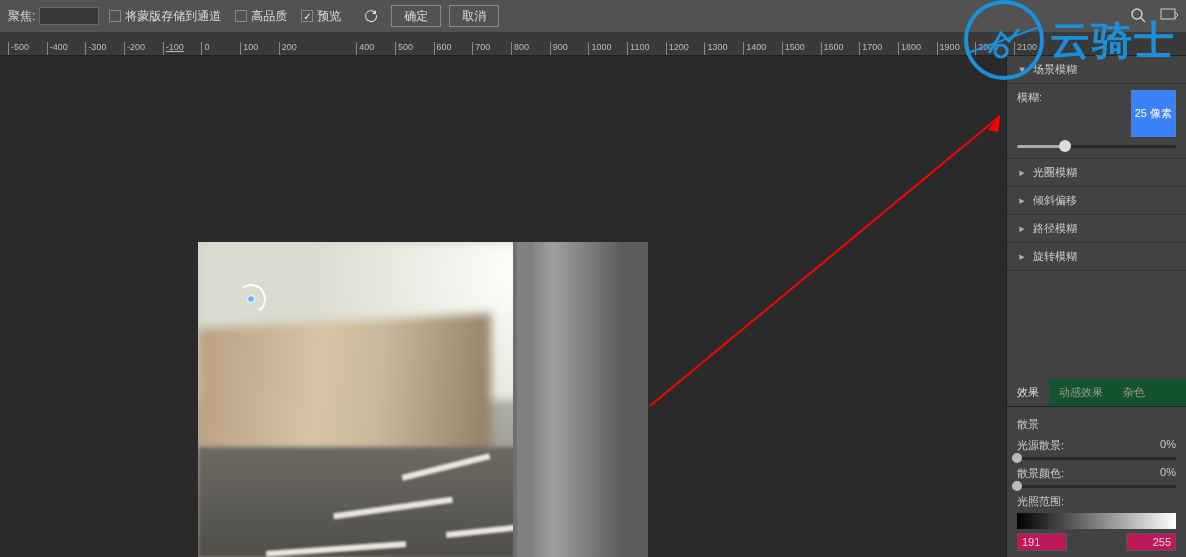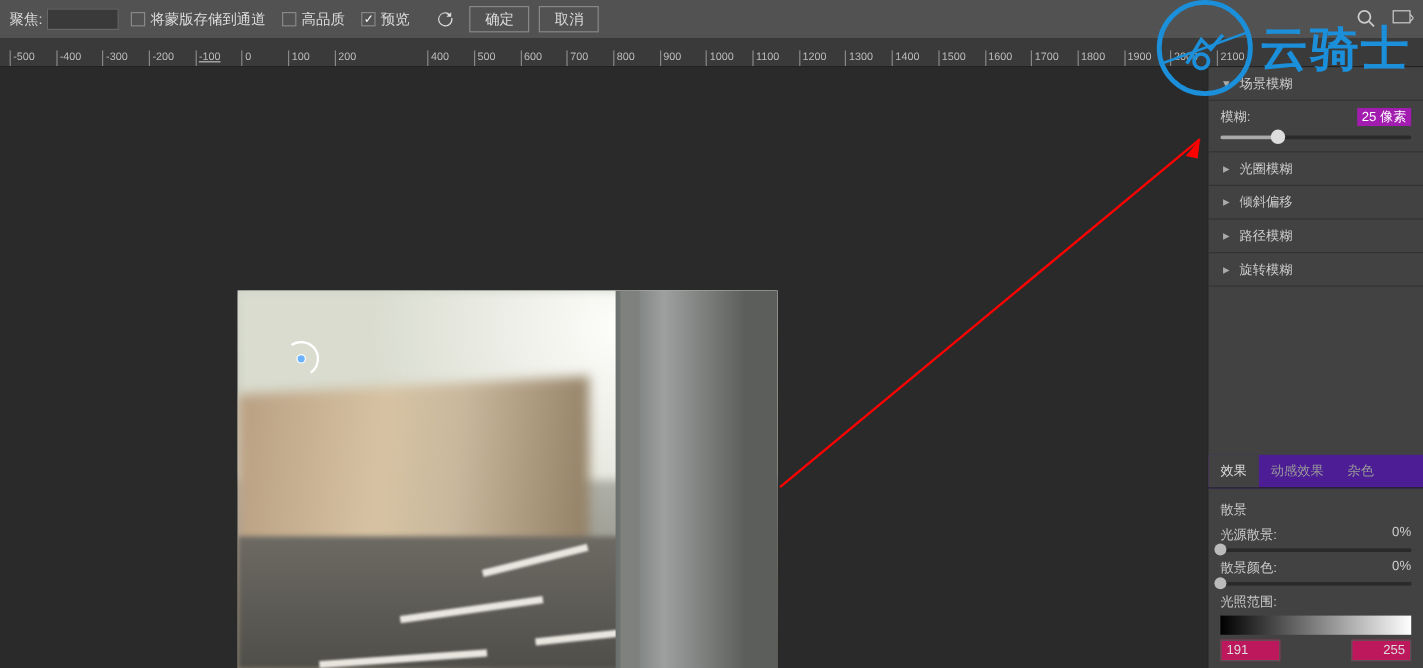--- a/index.html
+++ b/index.html
@@ -35,27 +35,27 @@
   .pin .arc { position:absolute; inset:0; border:2px solid #fff; border-left-color:transparent; border-bottom-color:transparent; border-radius:50%; transform: rotate(10deg);}
   .pin .dot { position:absolute; left:11px; top:11px; width:8px; height:8px; background:#6bb3ff; border-radius:50%; border:1px solid #fff;}
 
   .right-panel { width: 180px; background: #424242; border-left: 1px solid #222; color:#ccc; font-size:11px; display:flex; flex-direction:column; }
   .panel-top { flex: 0 0 auto; }
   .panel-row { padding: 6px 10px; border-bottom: 1px solid #333; display:flex; align-items:center; justify-content:space-between; cursor:pointer;}
   .panel-row .chev { width:10px; text-align:center; color:#aaa; margin-right:6px;}
   .panel-row .title { flex:1; }
   .blur-control { padding: 6px 10px 10px; border-bottom:1px solid #333;}
   .blur-label-row { display:flex; justify-content:space-between; margin-bottom:8px;}
-  .blur-value { background:#a21caf; color:#fff; padding:0 4px; }
+  .blur-value { background:#3b82f6; color:#fff; padding:16px 4px; }
   .slider-track { height:3px; background:#2a2a2a; position:relative; border-radius:2px;}
   .slider-fill { position:absolute; left:0; top:0; height:100%; background:#aaa; border-radius:2px;}
   .slider-thumb { position:absolute; top:-5px; width:12px; height:12px; background:#ddd; border-radius:50%; transform:translateX(-50%); cursor:pointer;}
 
   .panel-bottom { margin-top: auto; }
-  .tabs { display:flex; border-bottom: 1px solid #222; background:#4c1d95;}
+  .tabs { display:flex; border-bottom: 1px solid #222; background:#14532d;}
   .tab { padding: 6px 10px; cursor:pointer; color:#999;}
   .tab.active { background:#424242; color:#ddd;}
   .bokeh-section { padding: 6px 10px;}
   .bokeh-row { display:flex; justify-content:space-between; margin:6px 0 4px;}
   .mini-slider { height:3px; background:#2a2a2a; position:relative; margin-bottom:6px;}
   .mini-thumb { position:absolute; top:-4px; width:10px; height:10px; background:#bbb; border-radius:50%; transform:translateX(-50%);}
   .range-bar { height:16px; background: linear-gradient(90deg,#000,#fff); position:relative; margin:4px 0;}
   .range-inputs { display:flex; justify-content:space-between;}
   .num-box { width:50px; height:18px; background:#be185d; border:1px solid #555; color:#ddd; font-size:11px; padding:1px 4px;}
 

